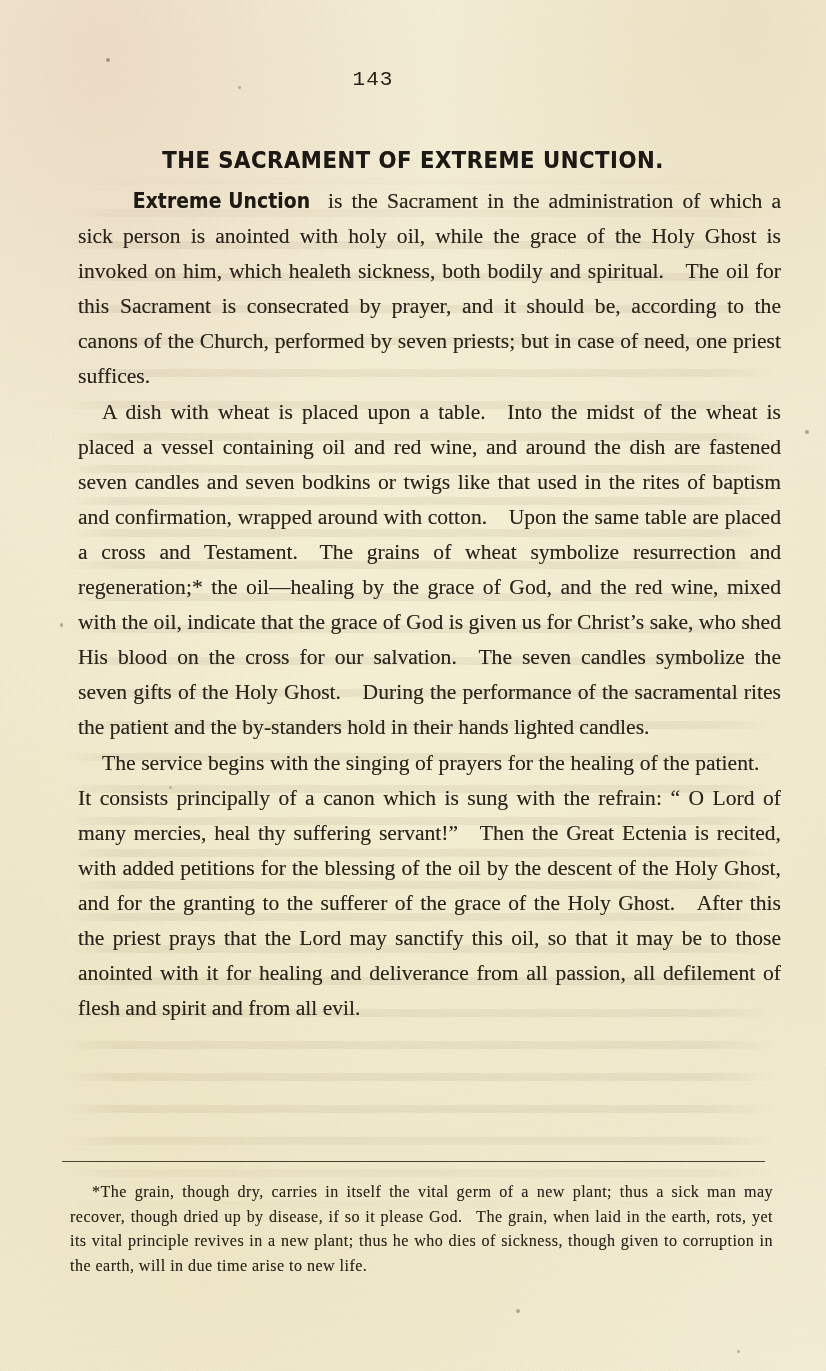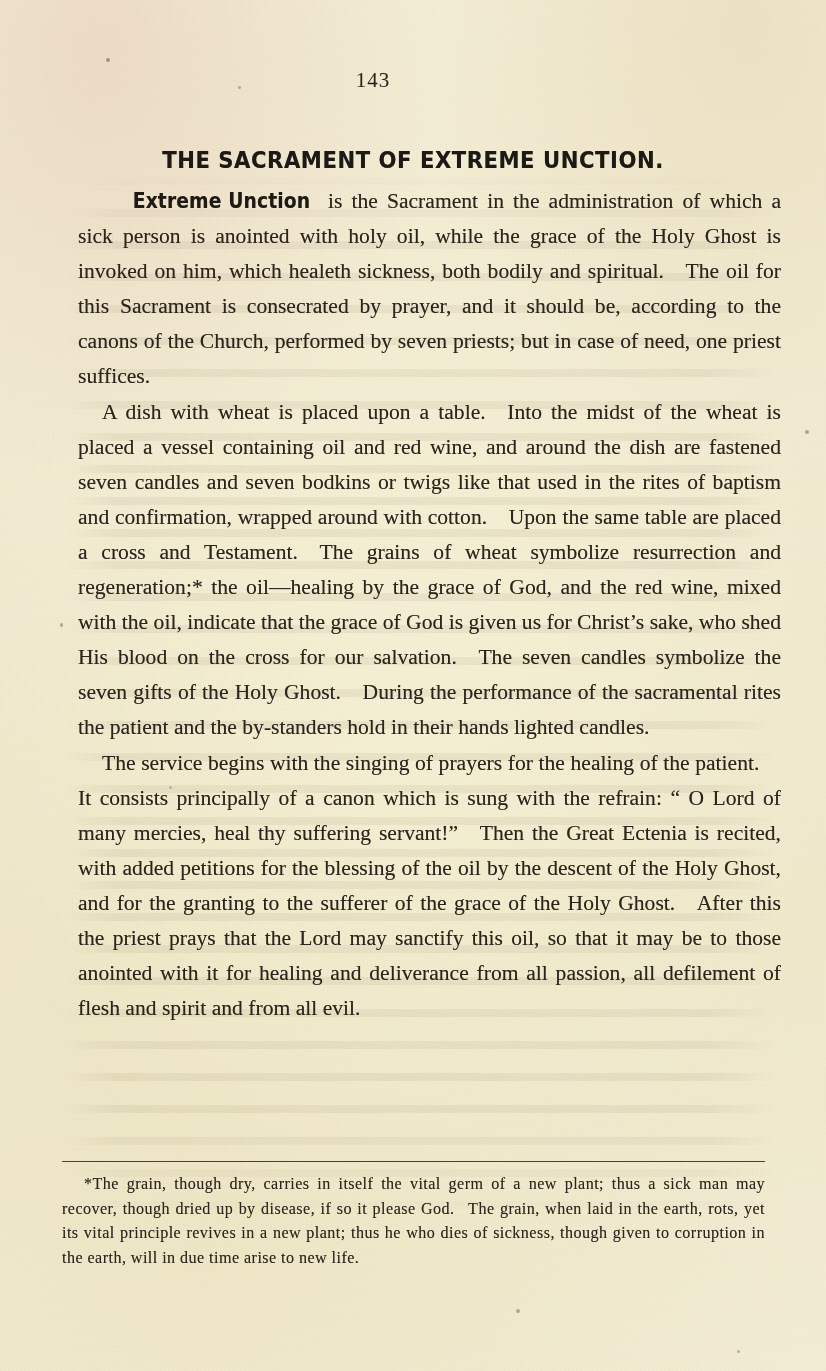--- a/index.html
+++ b/index.html
@@ -65,21 +65,21 @@
   
   .folio {
     position: absolute;
     top: 68px;
     left: 0;
     width: 746px;
     text-align: center;
     font-size: 21px;
     letter-spacing: 1px;
     color: #262019;
-    font-family: Liberation Serif, serif;
+    font-family: Liberation Mono, monospace;
   }
 
   
   .chapter-title {
     position: absolute;
     top: 130px;
     left: 0;
     width: 826px;
     text-align: center;
     font-family: "DejaVu Sans", "Liberation Sans", sans-serif;
@@ -131,21 +131,21 @@
     height: 0;
     border-top: 1.7px solid #3a3228;
     opacity: 0.92;
   }
 
   .footnote {
     position: absolute;
     top: 1172px;
     left: 62px;
     width: 703px;
-    margin: 0;
+    margin: 8px;
     font-size: 16.1px;
     line-height: 24.6px;
     text-align: justify;
     text-indent: 22px;
     letter-spacing: 0.45px;
     color: #2b251d;
     text-shadow: 0 0 0.5px rgba(43,37,29,0.4);
   }
 
   

